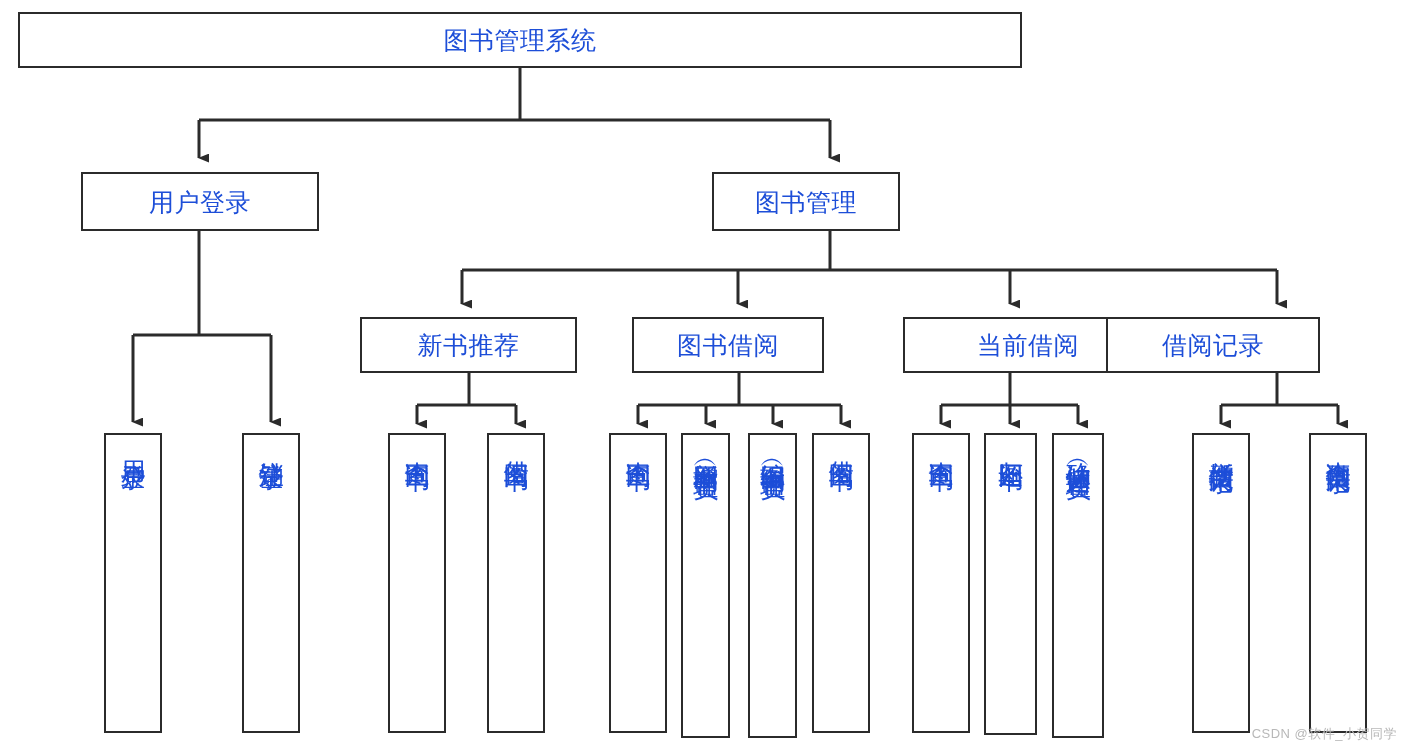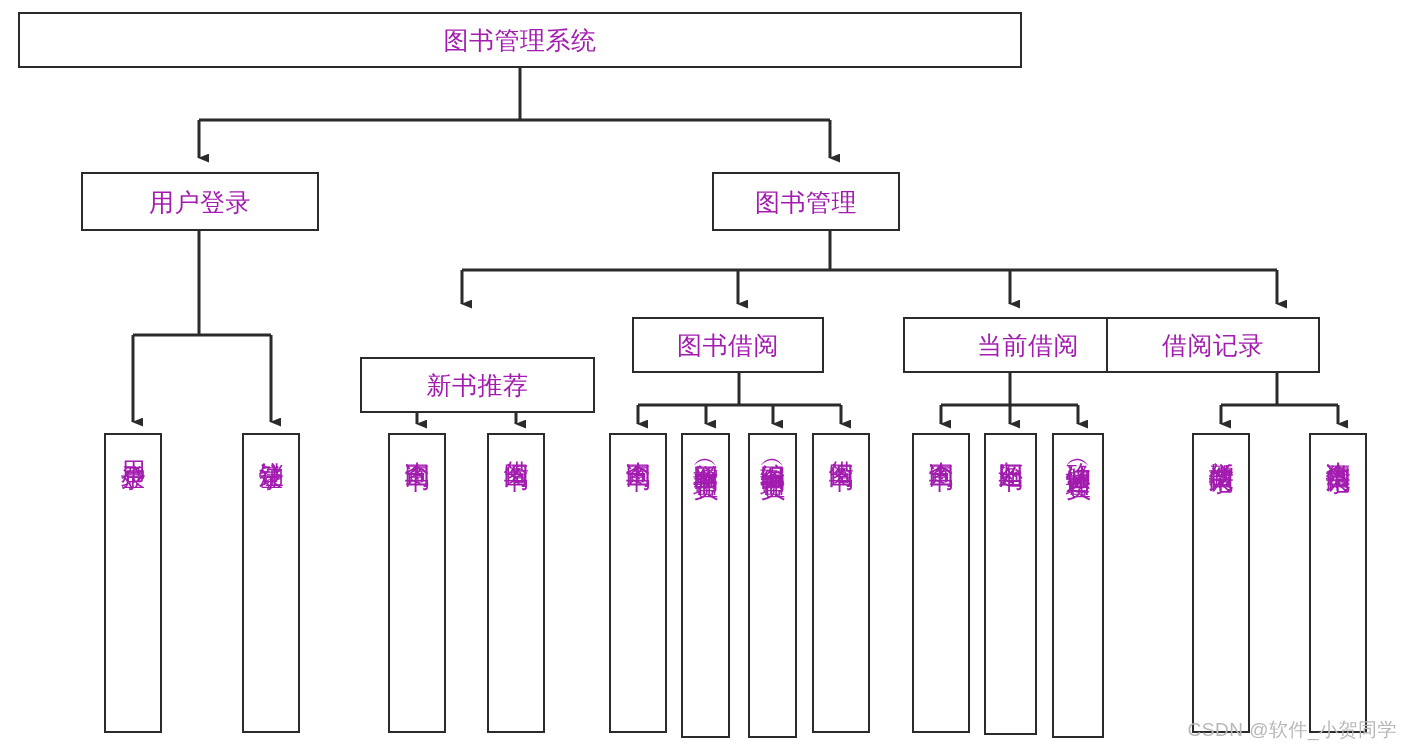--- a/index.html
+++ b/index.html
@@ -28,21 +28,21 @@
     pointer-events: none;
   }
   .node {
     position: absolute;
     box-sizing: border-box;
     background: #ffffff;
     border: 2.5px solid #2b2b2b;
     display: flex;
     align-items: center;
     justify-content: center;
-    color: #a21caf;
+    color: #1d4ed8;
   }
   .node-label {
     display: block;
     text-align: center;
     line-height: 1.28;
     letter-spacing: 0.5px;
   }
   .node.horizontal .node-label {
     font-size: 25px;
     white-space: nowrap;
@@ -67,21 +67,21 @@
     justify-content: flex-start;
   }
   .node.vertical.tall-text .node-label {
     align-items: flex-start;
     padding-top: 2px;
   }
   .watermark {
     position: absolute;
     right: 8px;
     bottom: 4px;
-    font-size: 19px;
+    font-size: 13px;
     color: #b8b8b8;
     letter-spacing: 0.5px;
     white-space: nowrap;
     user-select: none;
   }
 </style>
 </head>
 <body>
 
 <div id="diagram-root">
@@ -141,21 +141,21 @@
   </div>
 
   <div class="node horizontal" style="left:81px; top:172px; width:238px; height:59px;">
     <span class="node-label">用户登录</span>
   </div>
 
   <div class="node horizontal" style="left:712px; top:172px; width:188px; height:59px;">
     <span class="node-label">图书管理</span>
   </div>
 
-  <div class="node horizontal" style="left:360px; top:317px; width:235px; height:56px;margin-top:40px;">
+  <div class="node horizontal" style="left:360px; top:317px; width:217px; height:56px;">
     <span class="node-label">新书推荐</span>
   </div>
 
   <div class="node horizontal" style="left:632px; top:317px; width:192px; height:56px;">
     <span class="node-label">图书借阅</span>
   </div>
 
   <div class="node horizontal" style="left:903px; top:317px; width:250px; height:56px;">
     <span class="node-label">当前借阅</span>
   </div>

